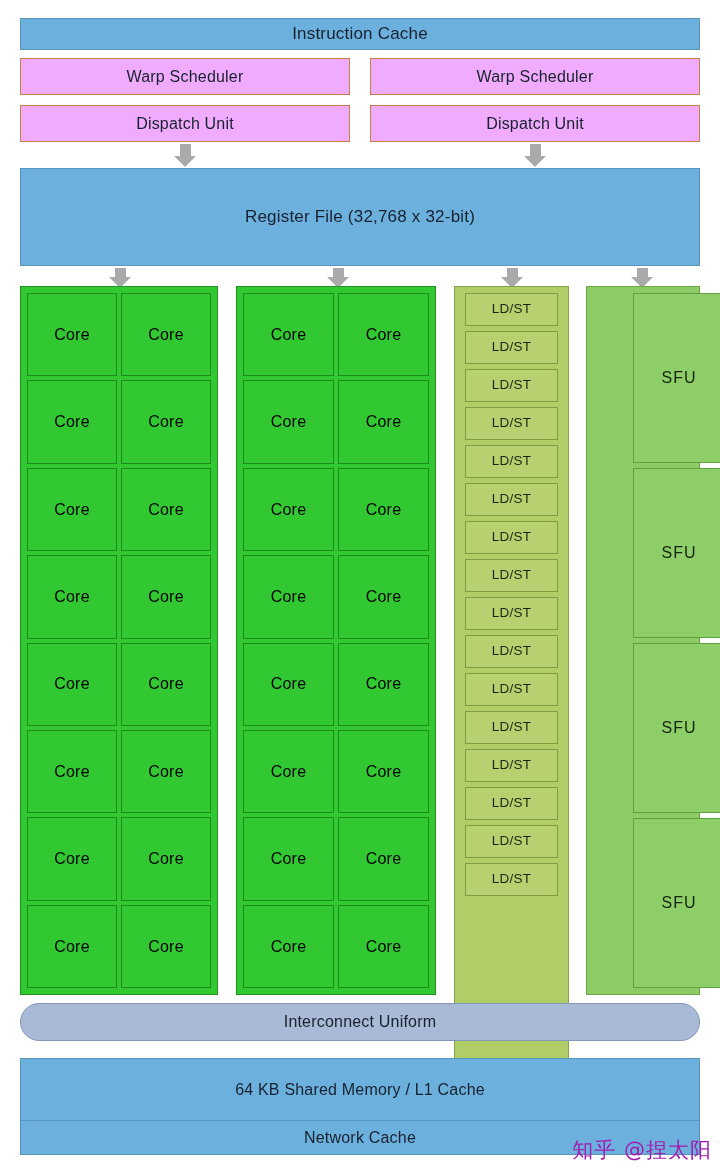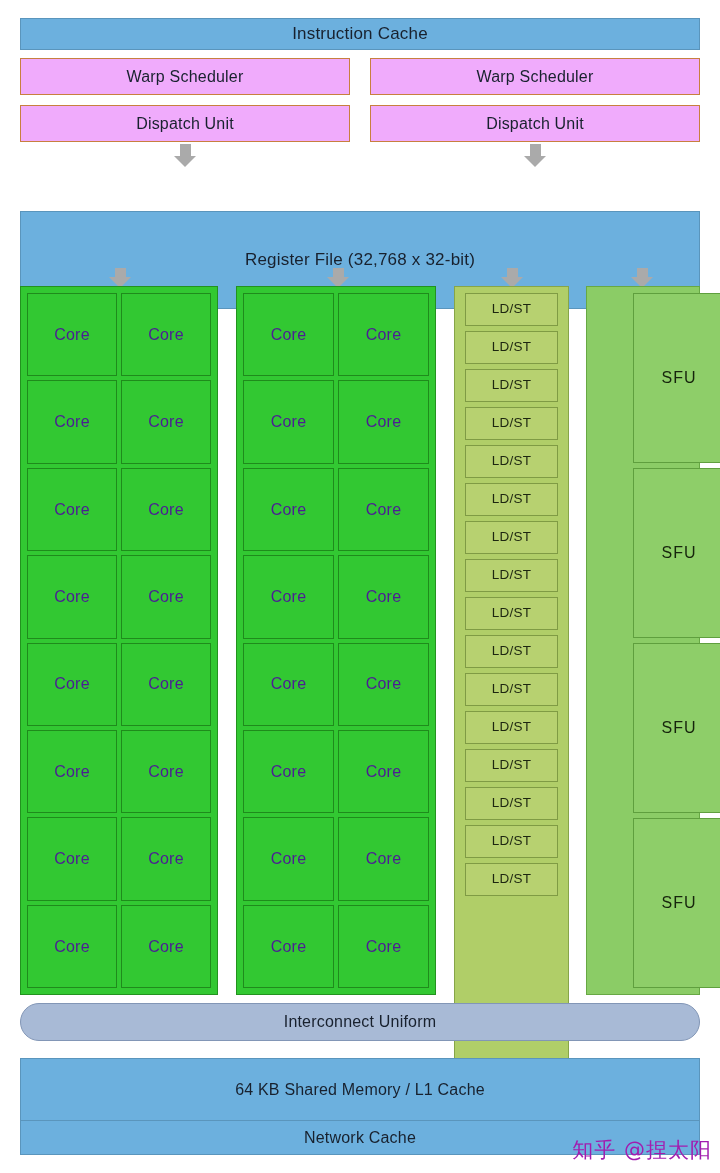--- a/index.html
+++ b/index.html
@@ -41,21 +41,21 @@
     border: 1px solid #c87f3f;
     color: #18212e;
   }
   .greenbox {
     background: #32c832;
     border: 1px solid #23921f;
   }
   .greencell {
     background: #32c832;
     border: 1px solid #1f8b1c;
-    color: #4c1d95;
+    color: #000000;
   }
   .olivebox {
     background: #b0ce68;
     border: 1px solid #86a548;
   }
   .olivecell {
     background: #b7d170;
     border: 1px solid #7f9b44;
     color: #1d2610;
   }
@@ -154,21 +154,21 @@
 
   <div class="arrow" style="left:174px; top:144px;">
     <div class="shaft" style="height:12px;"></div>
     <div class="head"></div>
   </div>
   <div class="arrow" style="left:524px; top:144px;">
     <div class="shaft" style="height:12px;"></div>
     <div class="head"></div>
   </div>
 
-  <div class="blk blue t-reg" style="left:20px; top:168px; width:680px; height:98px;margin-top:43px;">Register File (32,768 x 32-bit)</div>
+  <div class="blk blue t-reg" style="left:20px; top:168px; width:680px; height:98px;">Register File (32,768 x 32-bit)</div>
 
   <div class="arrow" style="left:109px; top:268px;">
     <div class="shaft" style="height:9px;"></div>
     <div class="head"></div>
   </div>
   <div class="arrow" style="left:327px; top:268px;">
     <div class="shaft" style="height:9px;"></div>
     <div class="head"></div>
   </div>
   <div class="arrow" style="left:501px; top:268px;">

